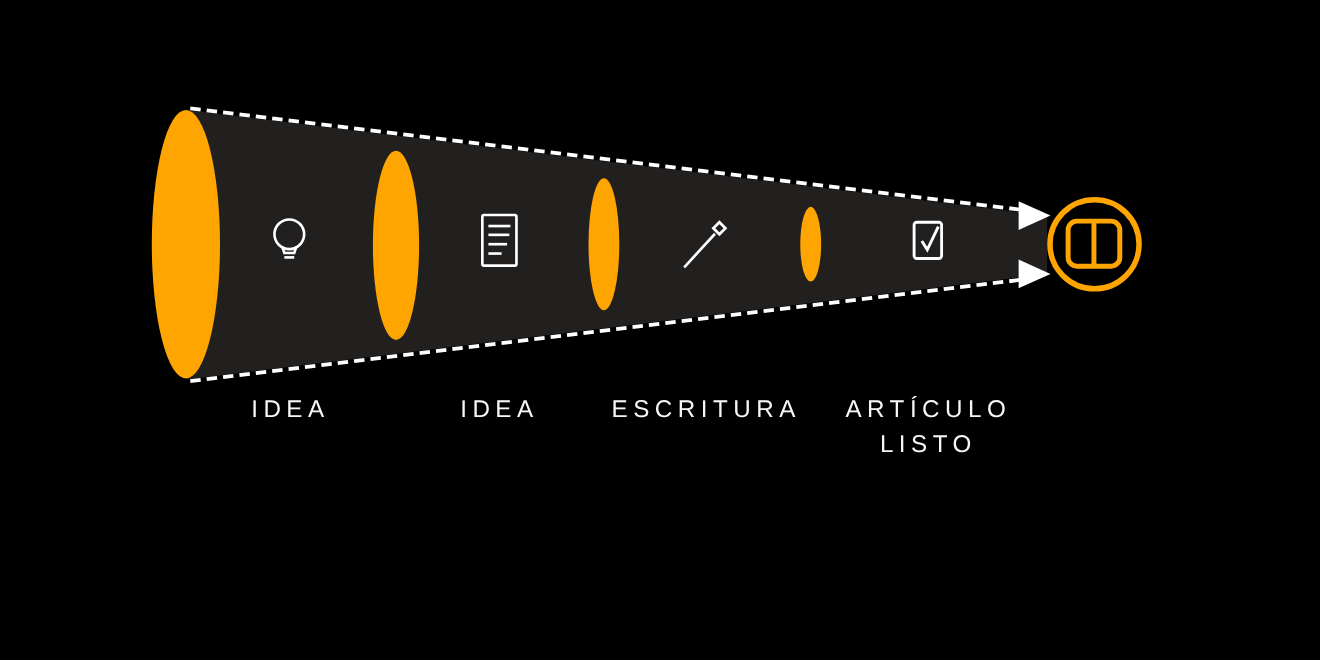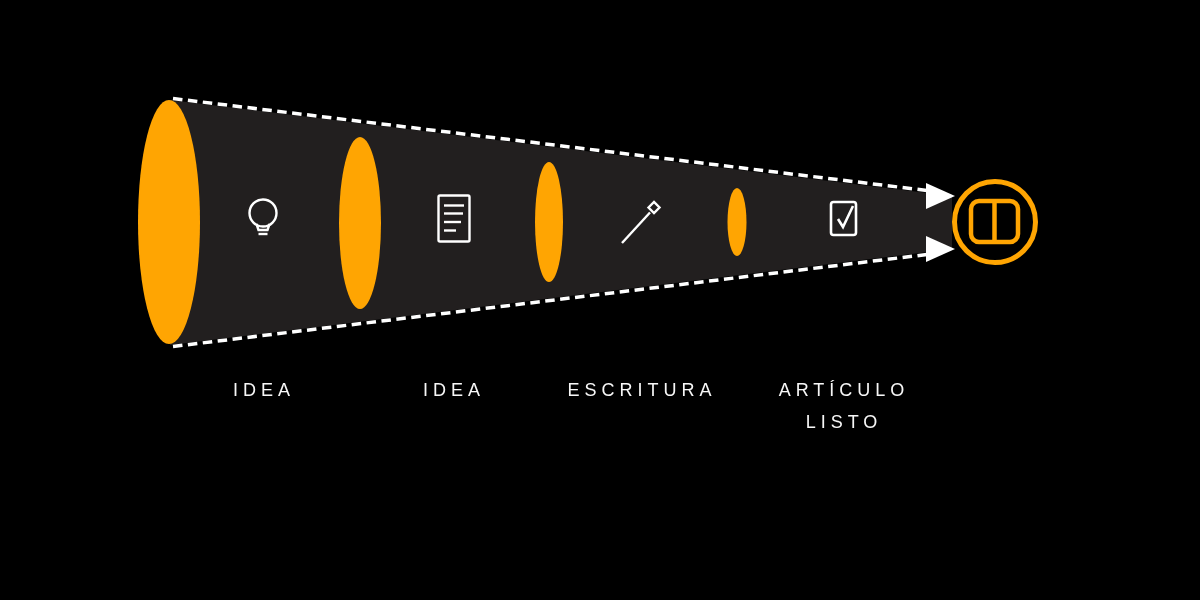--- a/index.html
+++ b/index.html
@@ -19,24 +19,24 @@
   }
   .diagram-svg{position:absolute;left:0;top:0;}
   .funnel-body{fill:var(--funnel);}
   .dash-line{stroke:var(--line);stroke-width:3.5;stroke-dasharray:9.5 5.5;fill:none;}
   .arrow{fill:var(--line);}
   .blob{fill:var(--accent);}
   .icon{stroke:var(--line);stroke-width:2.4;fill:none;stroke-linecap:butt;stroke-linejoin:miter;}
   .ring{stroke:var(--accent);fill:none;}
   .stage-label{
     position:absolute;
-    top:374px;
+    top:356px;
     transform:translateX(-50%);
     color:var(--text);
-    font-size:18px;
+    font-size:22px;
     letter-spacing:5px;
     line-height:32px;
     text-align:center;
     white-space:nowrap;
     font-weight:400;
   }
   .stage-label span{display:block;}
 </style>
 </head>
 <body>

